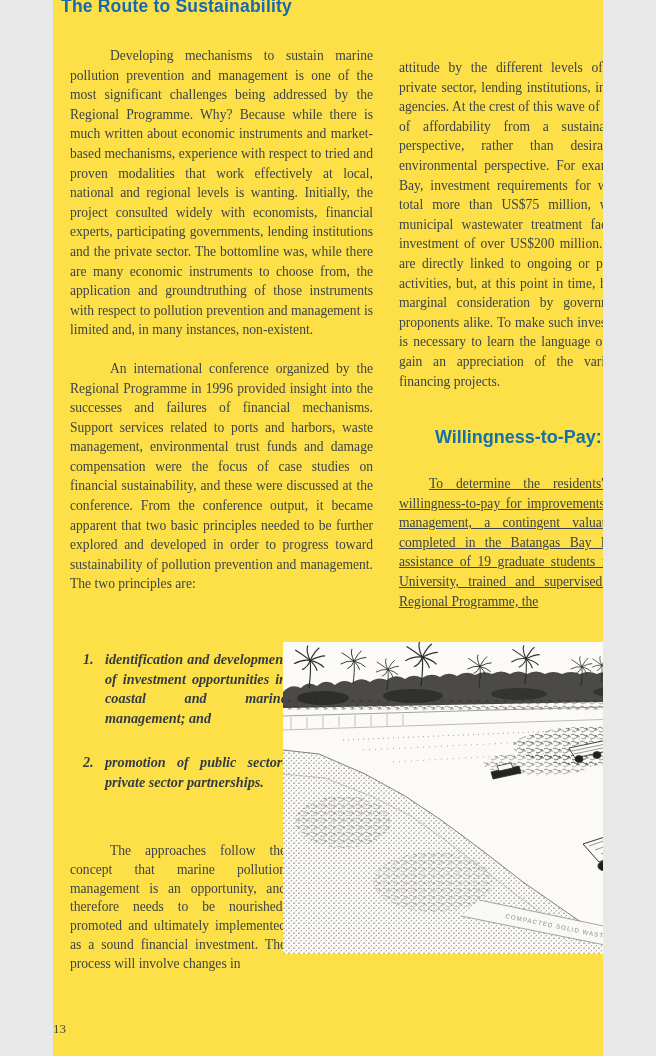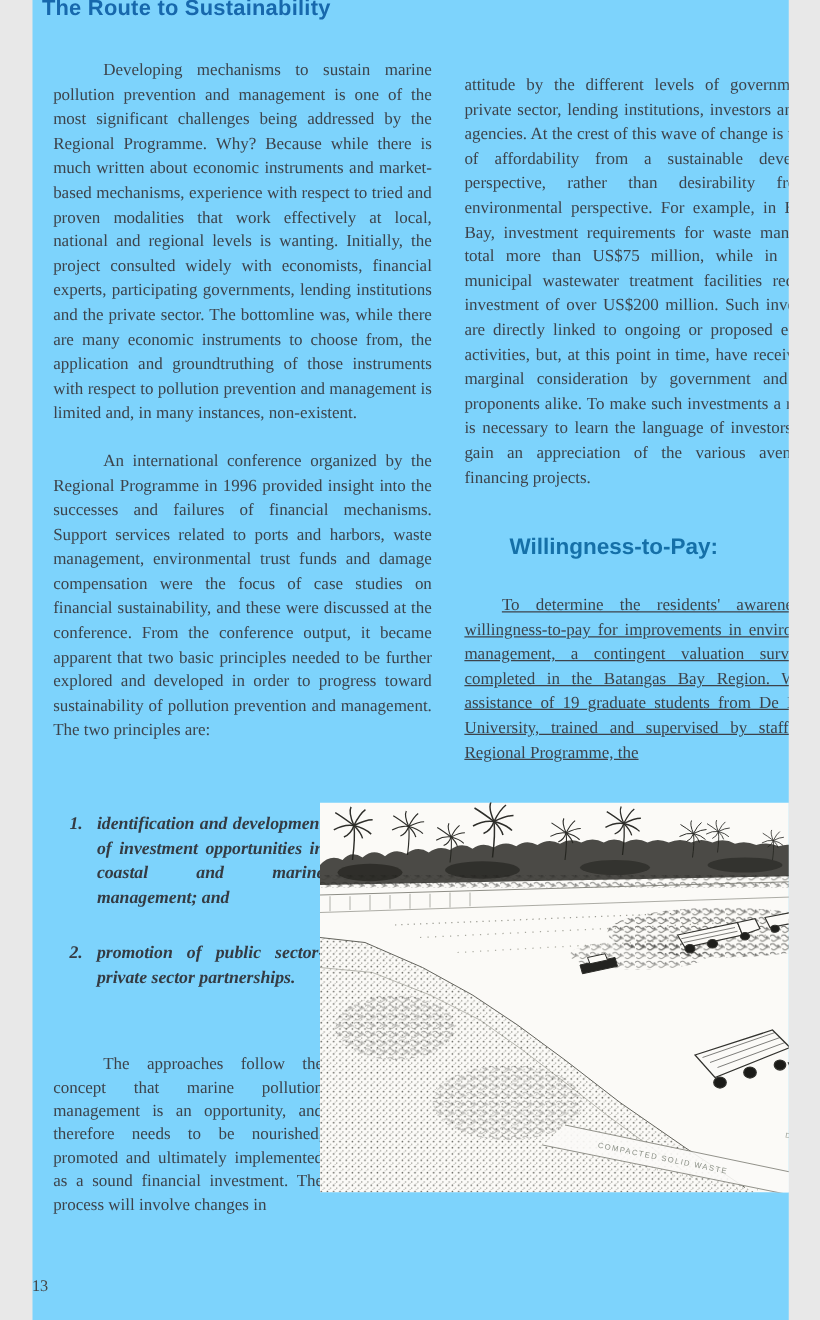--- a/index.html
+++ b/index.html
@@ -1,18 +1,18 @@
 <!DOCTYPE html>
 <html><head>
 <meta charset="utf-8">
 <style>
   html,body{margin:0;padding:0;background:#e8e8e8;}
   .page{
-    position:relative;width:605px;height:1056px;margin:0 auto;
-    background:#7dd3fc;overflow:hidden;
+    position:relative;width:550px;height:1056px;margin:0 auto;
+    background:#fde047;overflow:hidden;
     font-family:"Liberation Serif", serif;color:#3d434b;
   }
   .title{
     position:absolute;left:8px;top:-4px;
     font-family:"Liberation Sans", sans-serif;font-weight:700;
     font-size:17.5px;letter-spacing:.2px;color:#1768ac;margin:0;
   }
   p.body{margin:0 0 19px 12px;font-size:13.6px;line-height:19.6px;text-align:justify;}
   .indent{text-indent:40px;}
   .indent-sm{text-indent:30px;text-decoration:underline;}

